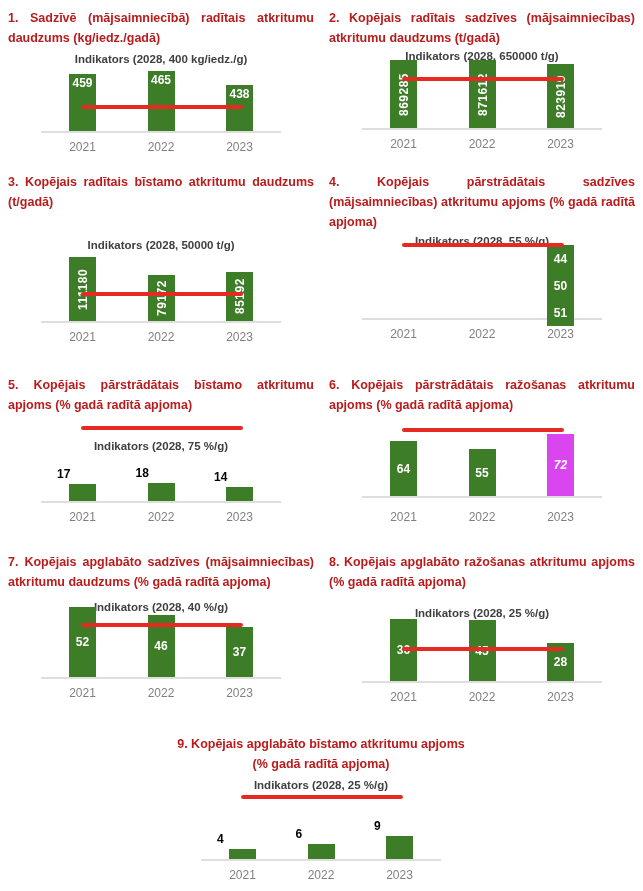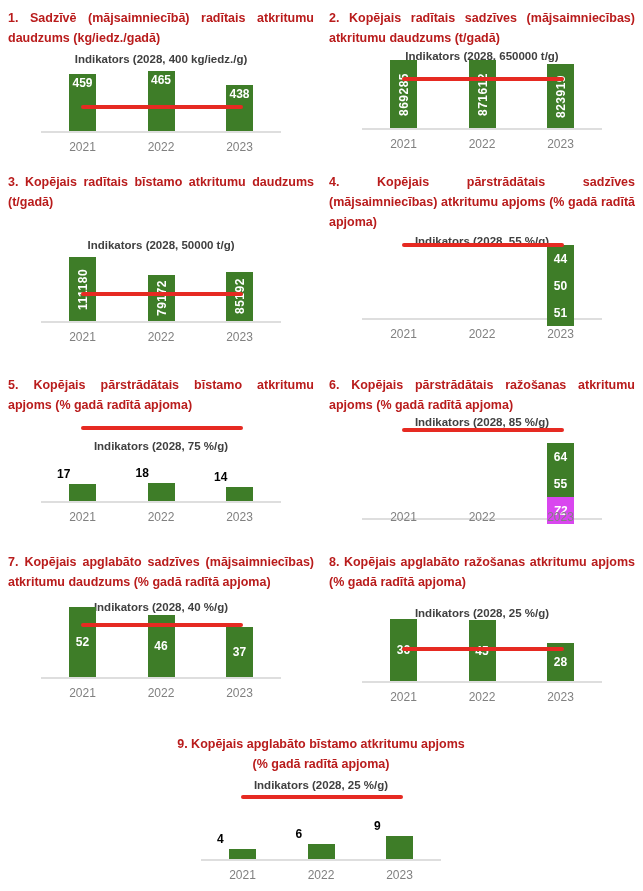--- a/index.html
+++ b/index.html
@@ -156,23 +156,22 @@
         </div>
       </div>
       <div class="years" style="top: 135px;">
         <span>2021</span>
         <span>2022</span>
         <span>2023</span>
       </div>
     </div>
     <div class="chart" style="left: 329px; top: 375px; width: 306px; height: 170px;">
       <div class="c-title">6. Kopējais pārstrādātais ražošanas atkritumu apjoms (% gadā radītā apjoma)</div>
-      <div class="c-sub" style="top: 40px;">Indikators (2028, 85 %/g)</div>
       <div class="redline" style="top: 53px; background: rgb(230, 42, 34);"></div>
-      <div class="plot" style="top: 68px; height: 77px; flex-direction: column;">
+      <div class="plot" style="top: 46px; height: 77px;">
         <div class="bar" style="height: 55px; background: rgb(62, 125, 40);">
           <span class="lbl l-inside-center">64</span>
         </div>
         <div class="bar" style="height: 47px; background: rgb(62, 125, 40);">
           <span class="lbl l-inside-center">55</span>
         </div>
         <div class="bar" style="height: 62px; background: #d946ef; font-style: italic;">
           <span class="lbl l-inside-center">72</span>
         </div>
       </div>

